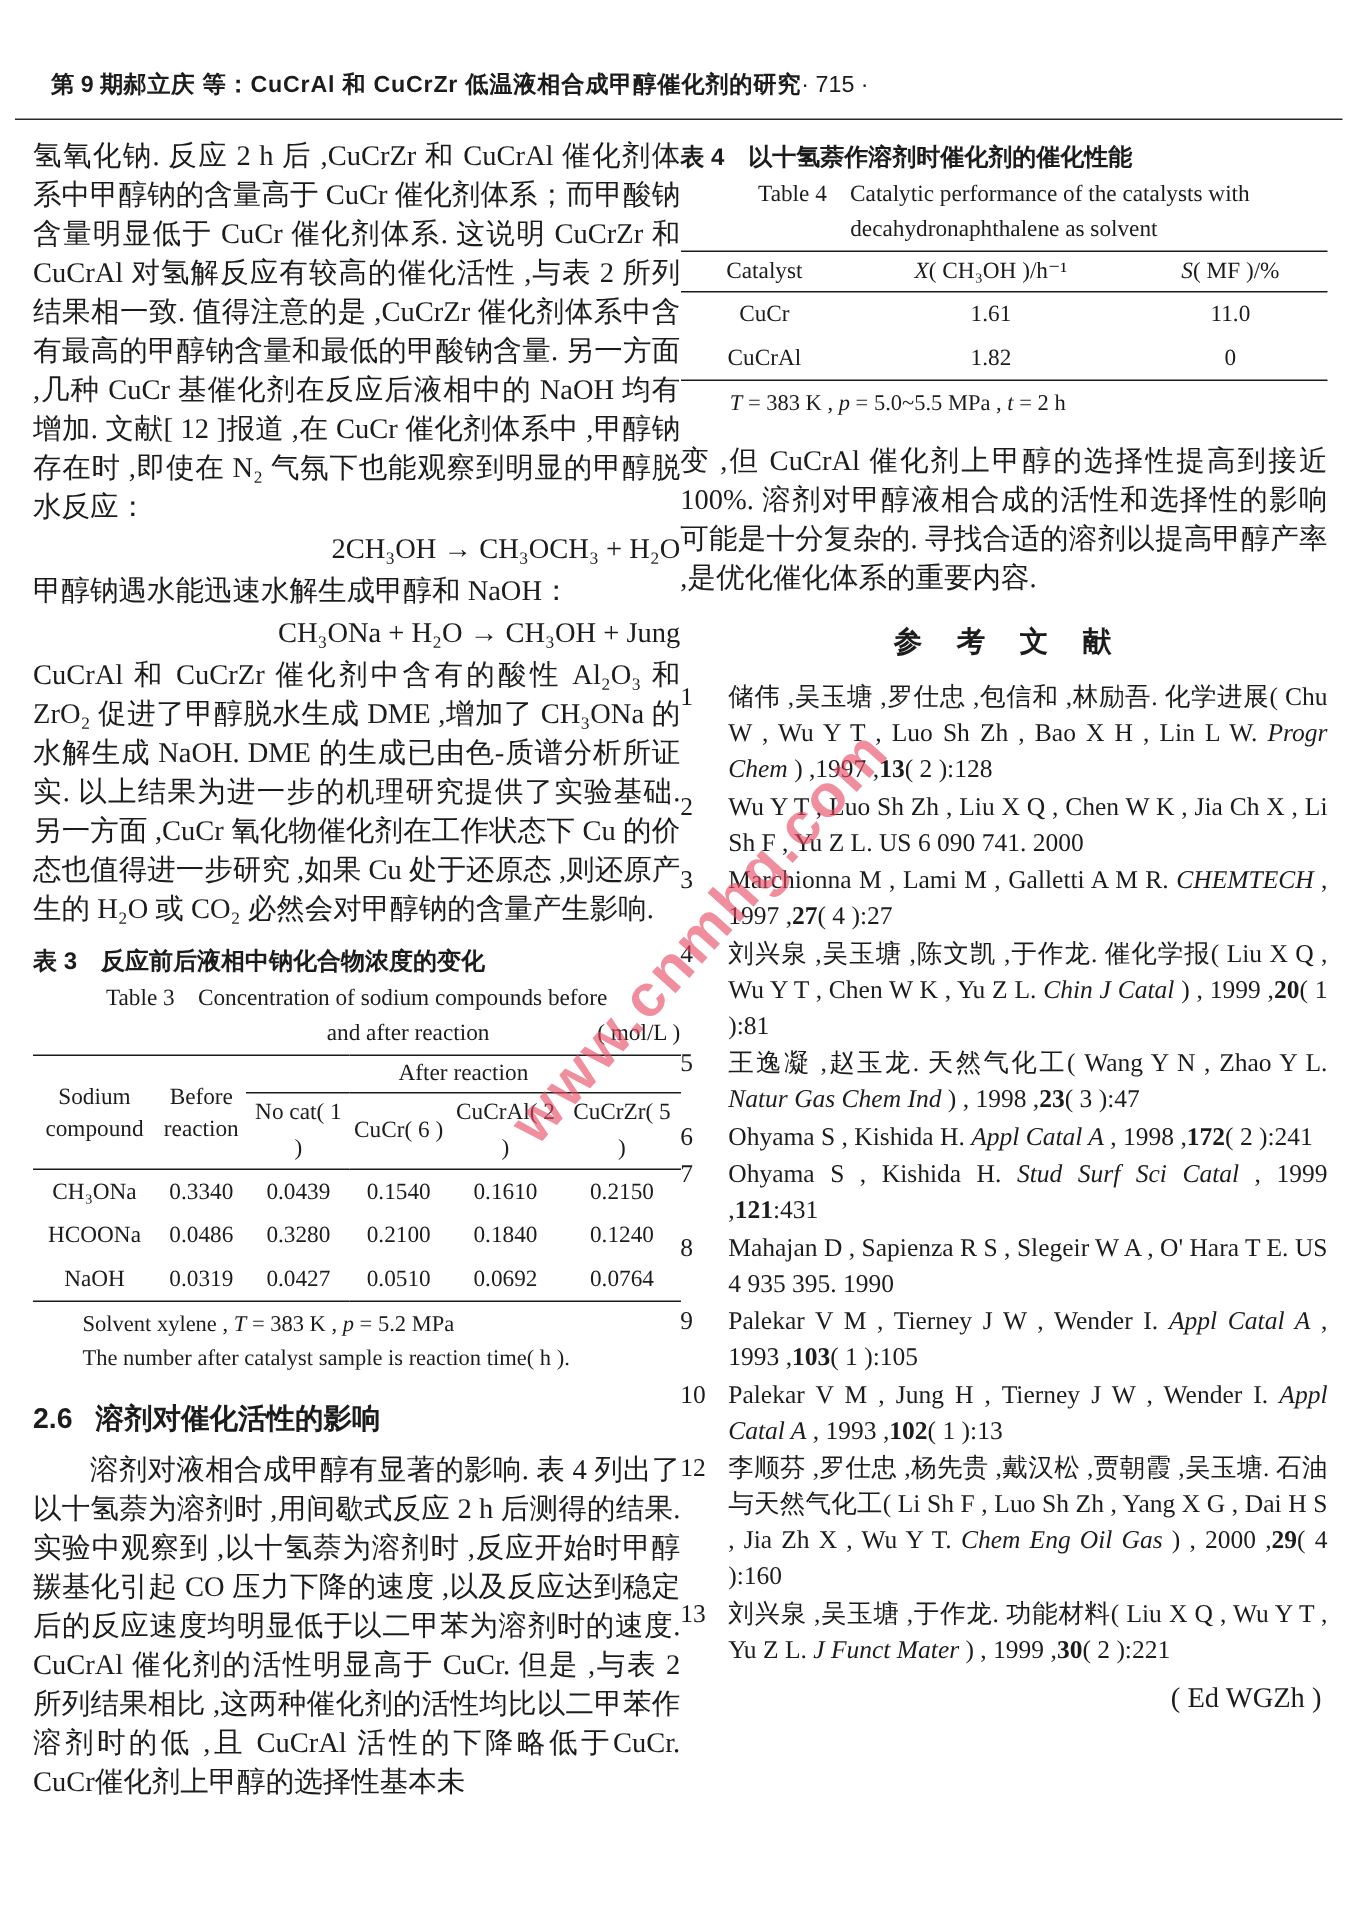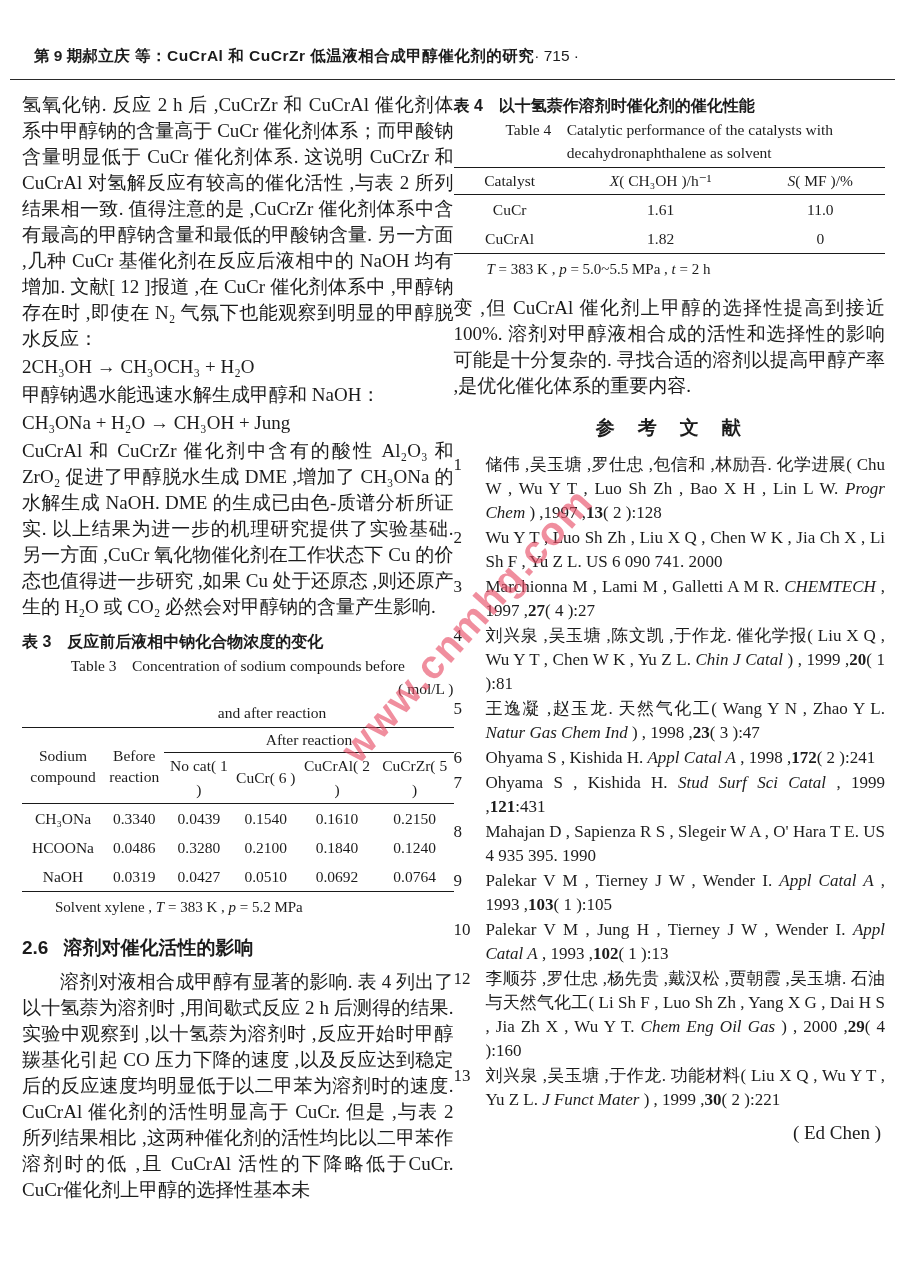--- a/index.html
+++ b/index.html
@@ -22,29 +22,29 @@
 
   
   .cols { display:flex; padding:12px 20px 0 22px; }
   .col { flex:1 1 0; min-width:0; }
 
   p.body {
     font-size:19px; line-height:26px; margin:0;
     text-align:justify; text-justify:inter-character;
   }
   .indent { text-indent:2em; }
-  .eq { font-size:19px; line-height:28px; text-align:left; margin:1px 0; }
+  .eq { font-size:19px; line-height:28px; text-align:right; margin:1px 0; }
 
   
   .tbl-block { margin-top:10px; }
   .cap-zh { font-size:16px; font-weight:bold; line-height:24px;
             font-family:"Liberation Sans","DejaVu Sans",sans-serif; }
   .cap-en { font-size:15.5px; text-align:center; line-height:23px; }
   .cap-en3 { font-size:15.5px; line-height:23px; display:flex; }
-  .cap-en3 .mid { flex:1; text-align:center; padding-left:8em;margin-top:24px; }
+  .cap-en3 .mid { flex:1; text-align:center; padding-left:8em; }
   .cap-en3 .unit { text-align:right; }
 
   table { width:100%; border-collapse:collapse; margin-top:3px;
           border-top:1.8px solid #1a1a1a; border-bottom:1.8px solid #1a1a1a; }
   th,td { font-weight:normal; font-size:15.5px; padding:1px 2px; text-align:center; }
   thead { border-bottom:1.1px solid #1a1a1a; }
   th.two { white-space:pre-line; line-height:21px; vertical-align:middle; }
   th.spanline { border-bottom:1.1px solid #1a1a1a; line-height:22px; }
   th.sub { line-height:24px; }
   tbody td { line-height:27px; }
@@ -141,20 +141,21 @@
             <td>NaOH</td>
             <td>0.0319</td>
             <td>0.0427</td>
             <td>0.0510</td>
             <td>0.0692</td>
             <td>0.0764</td>
           </tr>
         </tbody>
       </table>
       <div class="tnote"><span>Solvent xylene , </span><span style="font-style: italic;">T</span><span> = 383 K , </span><span style="font-style: italic;">p</span><span> = 5.2 MPa</span></div>
+      <div class="tnote"><span>The number after catalyst sample is reaction time( h ).</span></div>
     </div>
 
     <div class="sec-head">
       <span class="num">2.6</span><span>溶剂对催化活性的影响</span>
     </div>
     <p class="body indent">溶剂对液相合成甲醇有显著的影响. 表 4 列出了以十氢萘为溶剂时 ,用间歇式反应 2 h 后测得的结果. 实验中观察到 ,以十氢萘为溶剂时 ,反应开始时甲醇羰基化引起 CO 压力下降的速度 ,以及反应达到稳定后的反应速度均明显低于以二甲苯为溶剂时的速度. CuCrAl 催化剂的活性明显高于 CuCr. 但是 ,与表 2 所列结果相比 ,这两种催化剂的活性均比以二甲苯作溶剂时的低 ,且 CuCrAl 活性的下降略低于CuCr. CuCr催化剂上甲醇的选择性基本未</p>
   </div>
 
   <div class="col">
     <div class="tbl-block" style="margin-top:2px">
@@ -238,17 +239,17 @@
       <div class="ref">
         <span class="ref-num">12</span>
         <span class="ref-text"><span>李顺芬 ,罗仕忠 ,杨先贵 ,戴汉松 ,贾朝霞 ,吴玉塘. 石油与天然气化工( Li Sh F , Luo Sh Zh , Yang X G , Dai H S , Jia Zh X , Wu Y T. </span><span style="font-style: italic; margin-top: 43px;">Chem Eng Oil Gas</span><span> ) , 2000 ,</span><span style="font-weight: bold;">29</span><span>( 4 ):160</span></span>
       </div>
       <div class="ref">
         <span class="ref-num">13</span>
         <span class="ref-text"><span>刘兴泉 ,吴玉塘 ,于作龙. 功能材料( Liu X Q , Wu Y T , Yu Z L. </span><span style="font-style: italic;">J Funct Mater</span><span> ) , 1999 ,</span><span style="font-weight: bold;">30</span><span>( 2 ):221</span></span>
       </div>
     </div>
 
-    <div class="editor">( Ed Chen )</div>
+    <div class="editor">( Ed WGZh )</div>
   </div>
 </div>
 
 <div class="watermark">www.cnmhg.com</div>
 
 </body></html>

